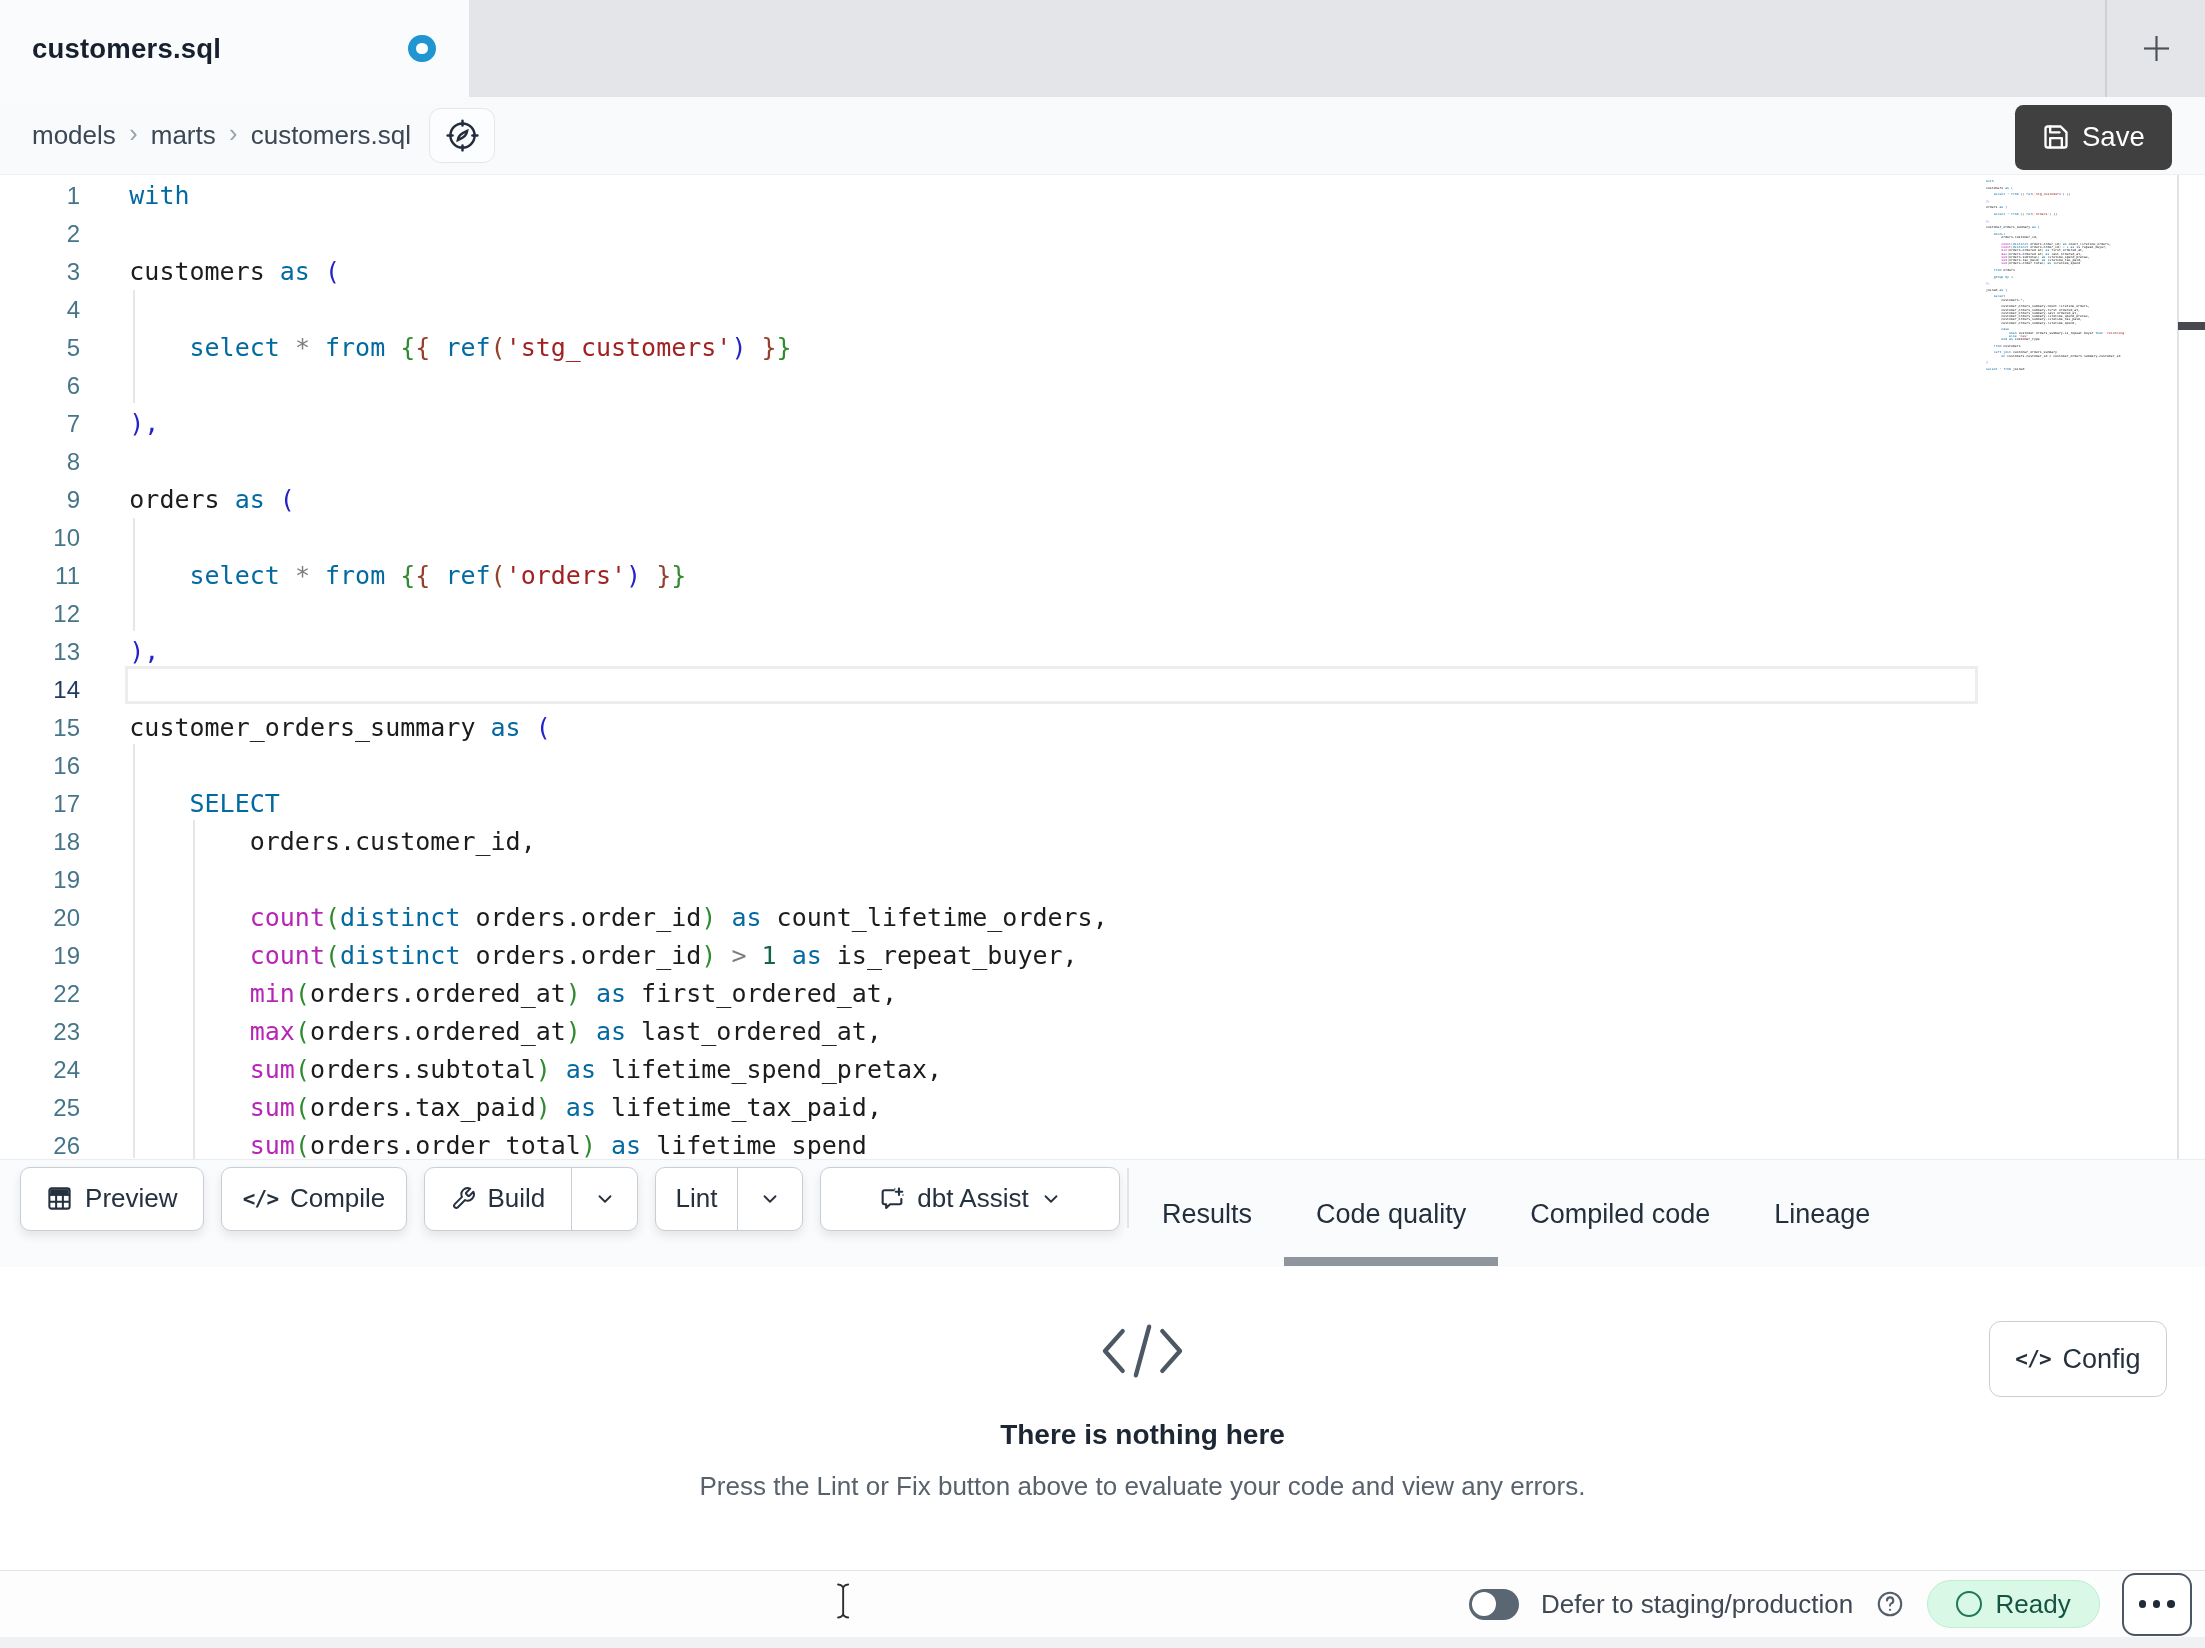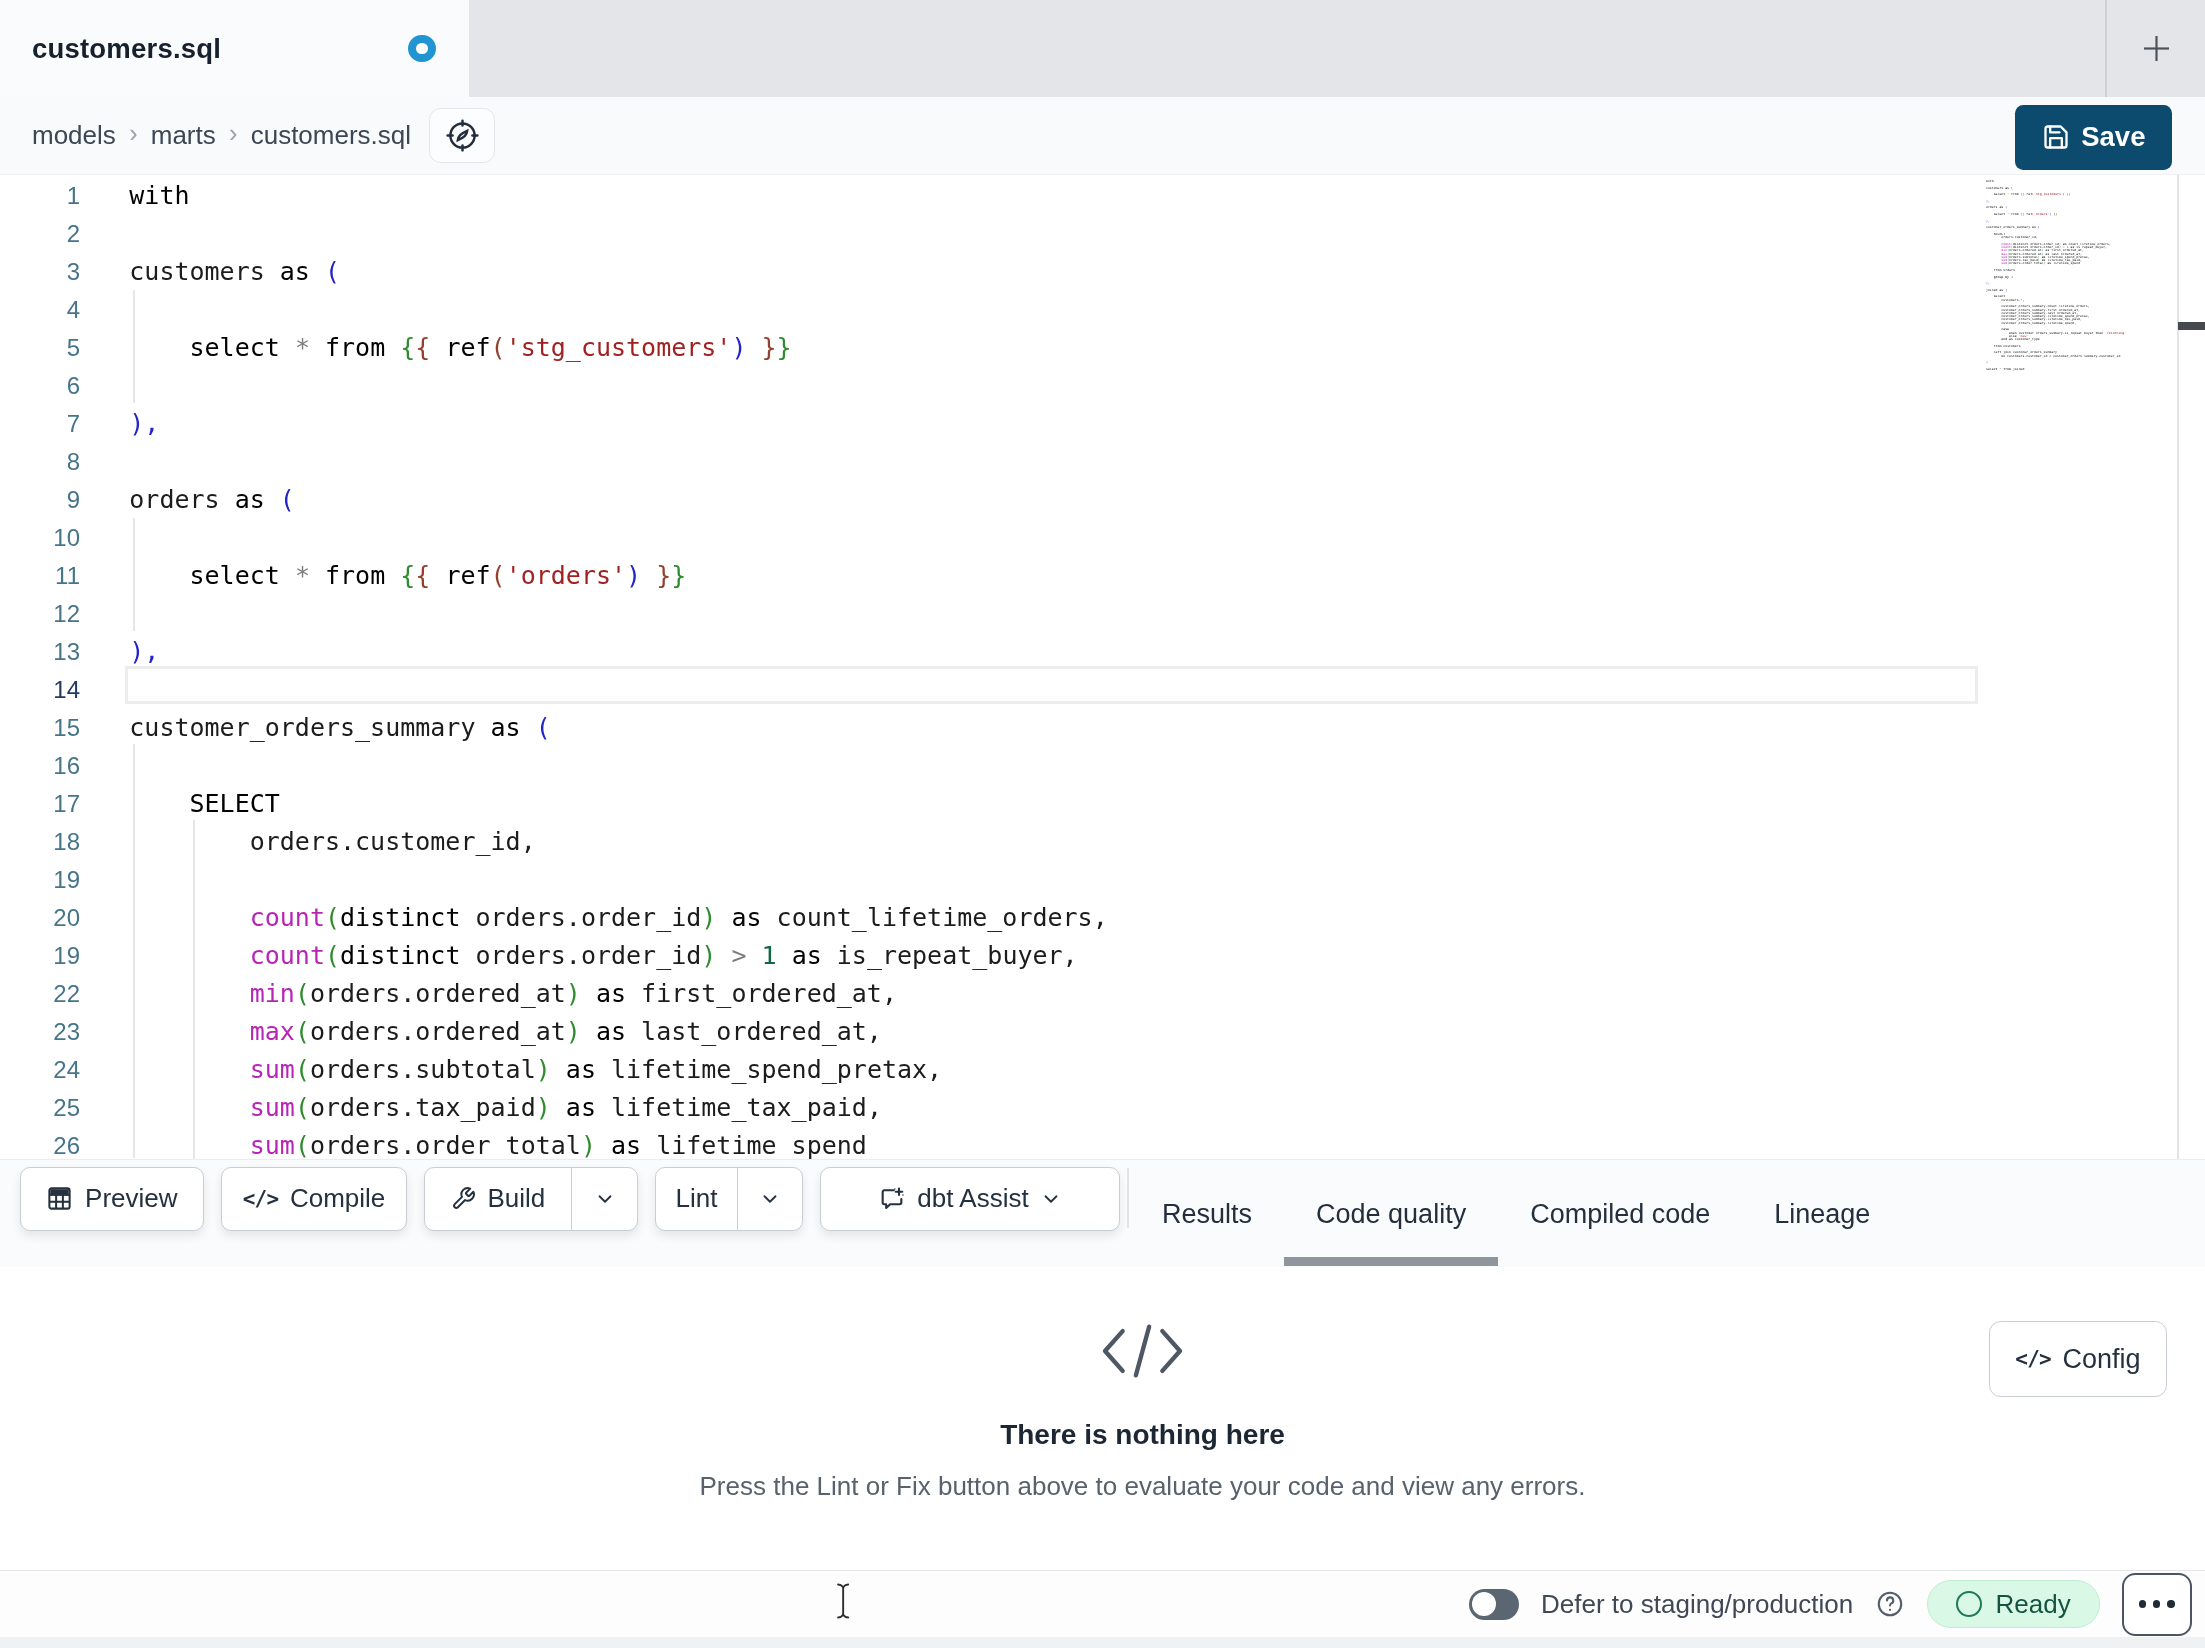--- a/index.html
+++ b/index.html
@@ -16,35 +16,35 @@
   .tab-divider{position:absolute;left:2105px;top:0;width:1.7px;height:97px;background:#cfd0d4;}
   .new-tab{position:absolute;left:2128px;top:20px;width:57px;height:57px;display:flex;align-items:center;justify-content:center;}
 
   
   .crumbrow{position:absolute;left:0;top:97px;width:2205px;height:78px;background:#f9fafc;
             border-bottom:1.7px solid #eef0f2;box-sizing:border-box;display:flex;align-items:center;}
   .crumbs{display:flex;align-items:center;gap:13.3px;margin-left:32px;font-size:26px;color:#3b4754;}
   .crumb-sep{color:#9aa2ab;font-size:25px;padding-bottom:3.3px;}
   .compass-btn{width:64px;height:53px;margin-left:18.3px;border:1.7px solid #e4e6e9;border-radius:11.7px;background:#fcfdfe;
                display:flex;align-items:center;justify-content:center;color:#232d3c;}
-  .save-btn{position:absolute;left:2015px;top:7.5px;width:157px;height:65px;border-radius:8.3px;background:#0c4a6e;
-            display:flex;align-items:center;justify-content:center;gap:11.7px;color:#ffffff;font-size:27.5px;font-weight:700;}
+  .save-btn{position:absolute;left:2015px;top:7.5px;width:157px;height:65px;border-radius:8.3px;background:#404040;
+            display:flex;align-items:center;justify-content:center;gap:11.7px;color:#ffffff;font-size:27.5px;font-weight:400;}
 
   
   .editor{position:absolute;left:0;top:175px;width:2205px;height:984px;background:#ffffff;overflow:hidden;}
   .indent-guide{position:absolute;width:1.7px;background:#e6e6e6;z-index:1;}
   .active-line-box{position:absolute;left:125px;top:491px;width:1853px;height:38px;background:#ffffff;
                    border:3.3px solid #ededee;box-sizing:border-box;z-index:0;}
   .code-lines{position:absolute;left:0;top:1.7px;z-index:2;}
   .code-line{height:38px;display:flex;align-items:center;}
   .gutter{display:inline-block;width:80px;padding-right:18.3px;text-align:right;flex:0 0 auto;
           font-size:24px;color:#46758a;}
   .gutter.active{color:#223a63;font-weight:500;}
   .code-text{white-space:pre;margin-left:31px;font-family:"DejaVu Sans Mono",monospace;font-size:25px;line-height:38px;}
-  .tk-kw{color:#000000}.tk-pb{color:#2323c8}.tk-id{color:#1c1c1c}.tk-fn{color:#b725b7}
+  .tk-kw{color:#0369a1}.tk-pb{color:#2323c8}.tk-id{color:#1c1c1c}.tk-fn{color:#b725b7}
   .tk-pg{color:#2f8b2f}.tk-jm{color:#94402c}.tk-st{color:#a02222}.tk-nu{color:#116644}.tk-op{color:#7d7d7d}
   .minimap{position:absolute;left:1986px;top:5px;width:188px;z-index:3;overflow:hidden;}
   .mm-line{height:3.3px;line-height:3.3px;font-family:"DejaVu Sans Mono",monospace;font-size:3.2px;white-space:pre;overflow:hidden;}
   .editor-right-border{position:absolute;left:2177px;top:0;width:1.7px;height:984px;background:#e2e3e5;}
   .scroll-thumb{position:absolute;left:2178px;top:147px;width:27.5px;height:8.3px;background:#46494e;}
 
   
   .toolrow{position:absolute;left:0;top:1159px;width:2205px;height:108px;background:#fafbfc;
            border-top:1.7px solid #ebecee;box-sizing:border-box;}
   .tbtn{position:absolute;top:6.7px;height:64px;background:#ffffff;border:1.7px solid #c9ced4;border-radius:10px;

